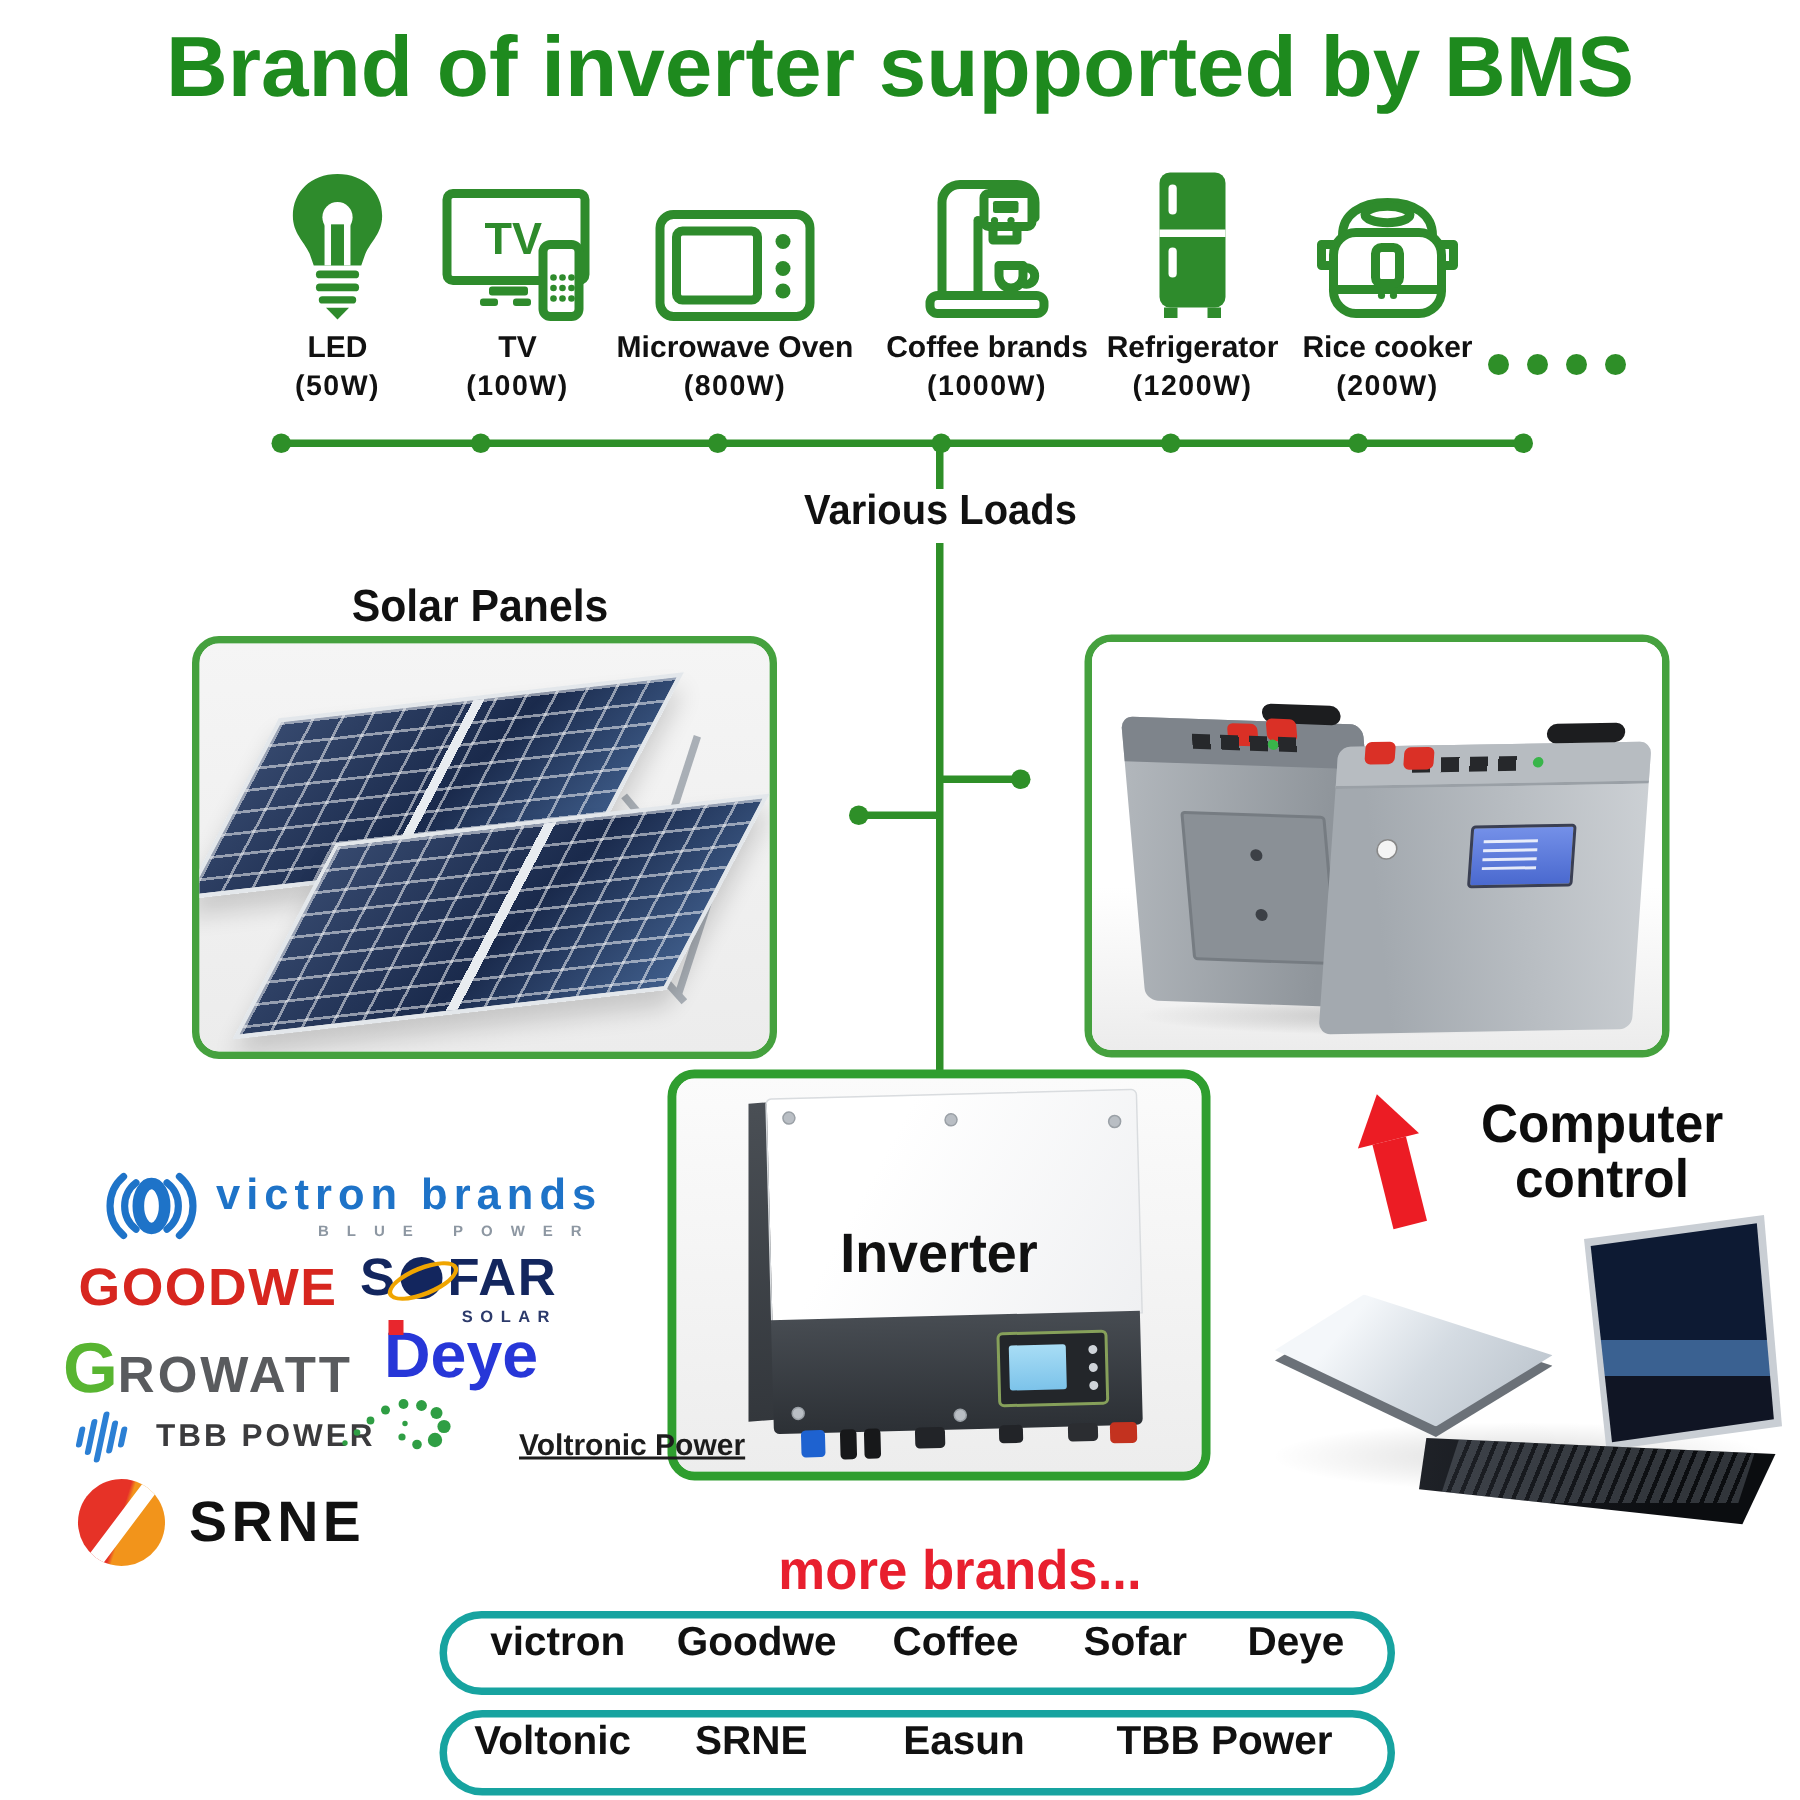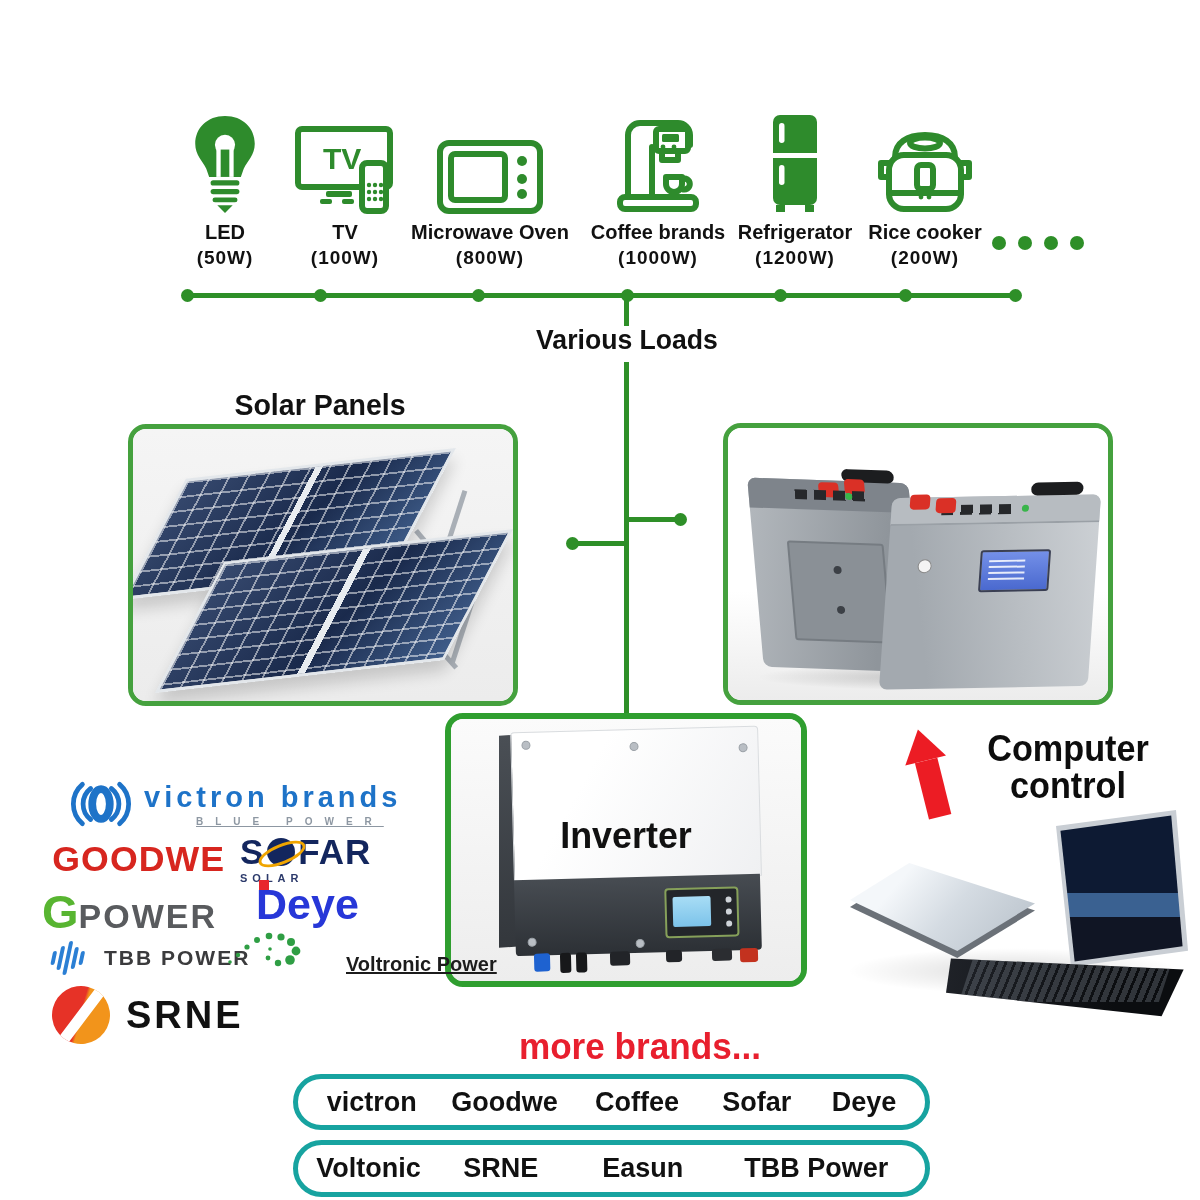--- a/index.html
+++ b/index.html
@@ -82,28 +82,28 @@
   .inv-disp{position:absolute;right:22px;top:12px;width:70px;height:46px;border:2px solid #86a05a;border-radius:4px;background:#23262a;}
   .inv-scr{position:absolute;left:6px;top:7px;width:38px;height:30px;background:linear-gradient(#a8ddf5,#7cc3ea);border-radius:2px;}
   .inv-key{position:absolute;right:5px;width:6px;height:6px;border-radius:50%;background:#cfd4d9;}
   .conn{position:absolute;top:222px;border-radius:3px;}
   .inverter-label{position:absolute;left:50%;top:96px;transform:translateX(-50%);
                   font-size:37px;font-weight:800;color:#111;transform:translateX(-50%) scaleX(.97);}
 
   
   .logo-victron{left:70px;top:778px;display:flex;align-items:center;gap:12px;}
   .victron-text .vt1{font-size:29px;font-weight:700;color:#1e73c8;letter-spacing:4px;}
-  .victron-text .vt2{font-size:10px;font-weight:600;color:#8d97a2;letter-spacing:12px;margin-top:2px;margin-left:52px;text-decoration:underline;}
+  .victron-text .vt2{font-size:10px;font-weight:600;color:#8d97a2;letter-spacing:12px;margin-top:2px;margin-left:68px;}
   .logo-goodwe{left:54px;top:839px;font-size:35px;font-weight:800;color:#d7261f;letter-spacing:1px;transform:scaleX(1.02);}
   .logo-sofar{left:240px;top:832px;color:#13265e;}
   .sofar-line{font-size:35px;font-weight:800;display:flex;align-items:center;letter-spacing:1px;}
   .sofar-o{position:relative;display:inline-block;width:30px;height:30px;margin:0 2px;}
   .sofar-o .ball{position:absolute;left:1px;top:1px;width:28px;height:28px;border-radius:50%;background:#13265e;}
   .sofar-o .ring{position:absolute;left:-9px;top:7px;width:44px;height:14px;border:3px solid #f0a500;border-radius:50%;transform:rotate(-22deg);}
-  .sofar-sub{font-size:11px;font-weight:700;letter-spacing:5px;margin-top:0px;color:#2c3a6b;}
+  .sofar-sub{font-size:11px;font-weight:700;letter-spacing:5px;text-align:right;margin-top:0px;color:#2c3a6b;}
   .logo-growatt{left:42px;top:884px;display:flex;align-items:baseline;}
   .growatt-g{font-size:47px;font-weight:800;color:#58b531;}
   .growatt-rest{font-size:34px;font-weight:800;color:#595b5e;letter-spacing:2px;}
   .logo-deye{left:256px;top:880px;position:absolute;}
   .deye-text{font-size:43px;font-weight:800;color:#2737d8;letter-spacing:0px;}
   .deye-dot{position:absolute;left:3px;top:0px;width:10px;height:10px;background:#e8262d;}
   .logo-tbb{left:48px;top:938px;display:flex;align-items:center;gap:12px;}
   .tbb-text{font-size:21px;font-weight:800;color:#3b3b3d;letter-spacing:2px;}
   .logo-voltronic{left:224px;top:930px;display:flex;align-items:flex-end;gap:2px;}
   .voltronic-text{font-size:20px;font-weight:800;color:#1c1c1c;text-decoration:underline;}
@@ -136,31 +136,32 @@
   .lap-kbd{position:absolute;left:108px;top:120px;width:245px;height:90px;
      clip-path:polygon(2% 34%,97% 46%,88% 98%,0 72%);
      background:linear-gradient(100deg,#202329,#0b0d10 70%);}
   .lap-kbd i{position:absolute;left:20px;top:30px;width:200px;height:44px;
      background:repeating-linear-gradient(95deg,rgba(120,128,138,.35) 0 6px,rgba(0,0,0,0) 6px 9px);
      transform:skewX(-18deg);}
 
   
   .more-brands{left:380px;top:1026px;width:520px;text-align:center;font-size:37px;font-weight:800;color:#e81f2e;transform:scaleX(.95);}
   .pill{position:absolute;left:293px;width:607px;border:5px solid #17a3a0;border-radius:30px;
-        background:#fff;display:flex;align-items:center;padding:0 10px;}
+        background:#fff;display:flex;align-items:flex-start;padding:0 10px;}
   .pill-1{top:1074px;height:46px;}
   .pill-2{top:1140px;height:47px;}
   .pill-item{display:flex;align-items:center;justify-content:center;font-size:27px;font-weight:700;color:#111;}
   .pill-sep{width:5px;background:#17a3a0;margin:7px 0;border-radius:2px;}
 </style>
 </head>
 <body>
 
 <div class="stage">
 
+  <div class="abs title">Brand of inverter supported by BMS</div>
 
   <div class="load-item" style="left:225px">
     <div class="load-icon">
       <svg width="96" height="104" viewBox="0 0 100 104">
         <path class="gfill" d="M50 3c-18.5 0-31 12.5-31 29 0 12 7.5 17.5 11.5 26l3 8.5h33l3-8.5c4-8.5 11.5-14 11.5-26 0-16.5-12.5-29-31-29z"></path>
         <circle cx="50" cy="33" r="10.5" fill="#fff"></circle>
         <rect x="41" y="38" width="18" height="28.5" fill="#fff"></rect>
         <rect x="45.5" y="38" width="9" height="28.5" class="gfill"></rect>
         <rect x="35" y="70" width="30" height="5.5" rx="2.7" class="gfill"></rect>
         <rect x="35" y="79" width="30" height="5.5" rx="2.7" class="gfill"></rect>
@@ -397,21 +398,21 @@
           <span class="ball"></span>
           <span class="ring"></span>
         </span>
       <span>FAR</span>
     </div>
     <div class="sofar-sub">SOLAR</div>
   </div>
 
   <div class="abs logo-growatt">
     <span class="growatt-g">G</span>
-      <span class="growatt-rest">POWER</span>
+      <span class="growatt-rest">ROWATT</span>
   </div>
 
   <div class="logo-deye">
     <span class="deye-dot"></span>
     <span class="deye-text">Deye</span>
   </div>
 
   <div class="abs logo-tbb">
     <svg width="44" height="40" viewBox="0 0 44 40">
       <g fill="#2b7fd4" transform="skewX(-12)">

